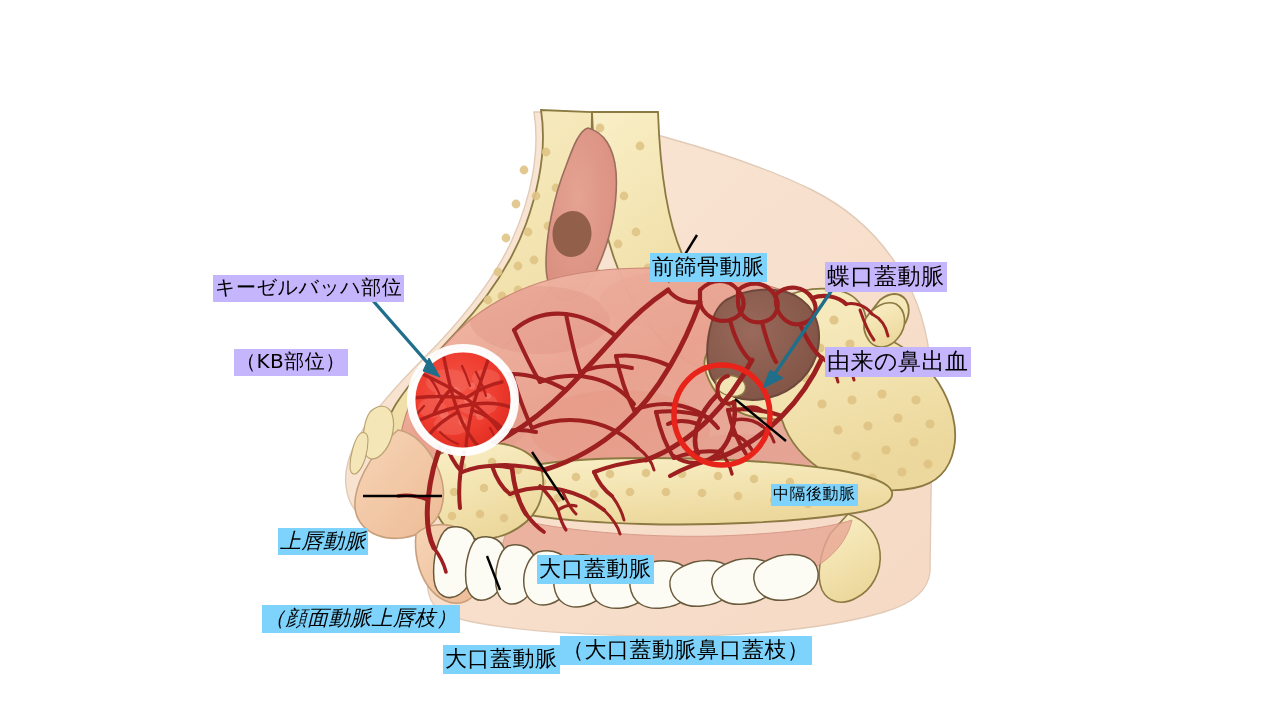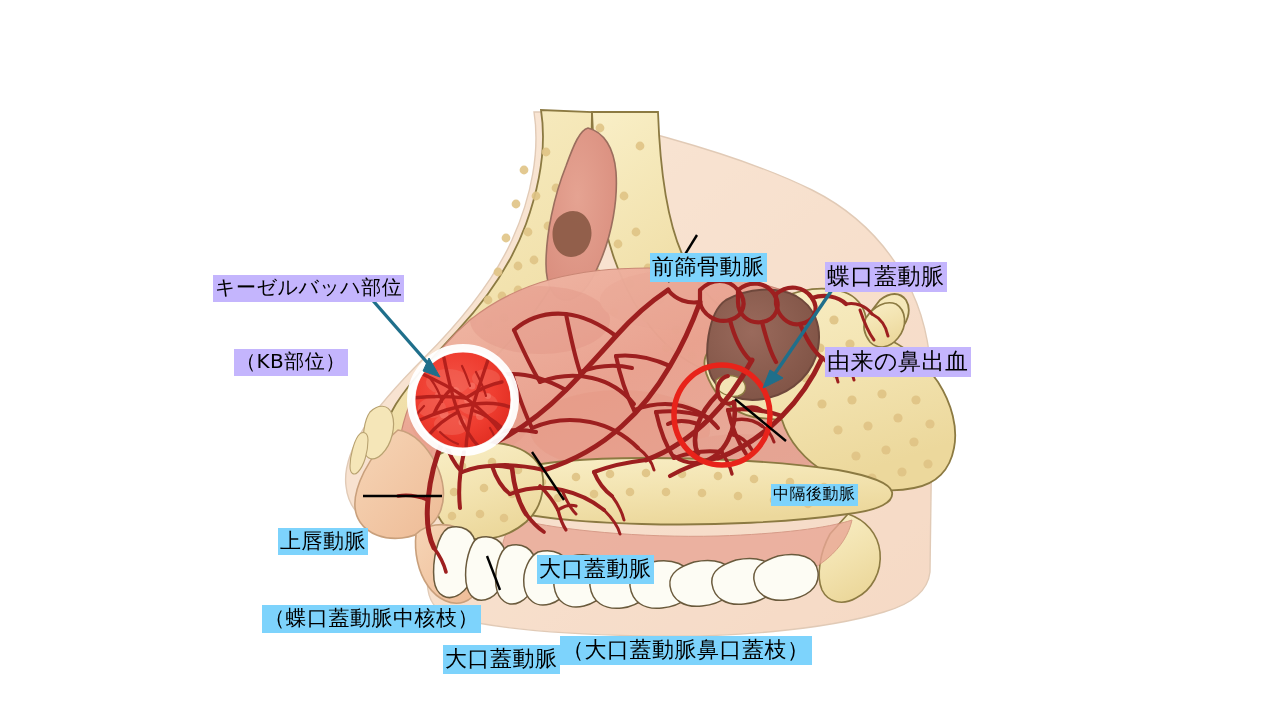--- a/index.html
+++ b/index.html
@@ -32,21 +32,21 @@
   .lb-kb{left:213px;top:228px;font-size:20px;}
   .lb-kb .ln.l2{margin-left:21px;}
 
   .lb-ant-eth{left:650px;top:201px;font-size:22px;}
 
   .lb-spa-bleed{left:825px;top:208px;font-size:23px;}
 
   .lb-post-sept{left:771px;top:446px;font-size:16px;}
   .lb-post-sept .ln.l2{margin-left:-4px;}
 
-  .lb-sup-lab{left:262px;top:478px;font-size:21px;}
+  .lb-sup-lab{left:262px;top:478px;font-size:21px;font-style:italic;}
   .lb-sup-lab .ln.l1{margin-left:16px;}
 
   .lb-gp-branch{left:537px;top:503px;font-size:22px;}
   .lb-gp-branch .ln.l2{margin-left:23px;}
 
   .lb-gp{left:443px;top:593px;font-size:22px;}
 </style>
 </head>
 <body>
 
@@ -521,21 +521,21 @@
     <span class="ln l1"><span>蝶口蓋動脈</span></span>
     <span class="ln l2"><span>由来の鼻出血</span></span>
   </div>
 
   <div class="label lb-yellow lb-post-sept">
     <span class="ln l1"><span>中隔後動脈</span></span>
   </div>
 
   <div class="label lb-yellow lb-sup-lab">
     <span class="ln l1"><span>上唇動脈</span></span>
-    <span class="ln l2"><span>（蝶口蓋動脈中核枝）</span></span>
+    <span class="ln l2"><span>（顔面動脈上唇枝）</span></span>
   </div>
 
   <div class="label lb-yellow lb-gp-branch">
     <span class="ln l1"><span>大口蓋動脈</span></span>
     <span class="ln l2"><span>（大口蓋動脈鼻口蓋枝）</span></span>
   </div>
 
   <div class="label lb-yellow lb-gp">
     <span class="ln l1"><span>大口蓋動脈</span></span>
   </div>

